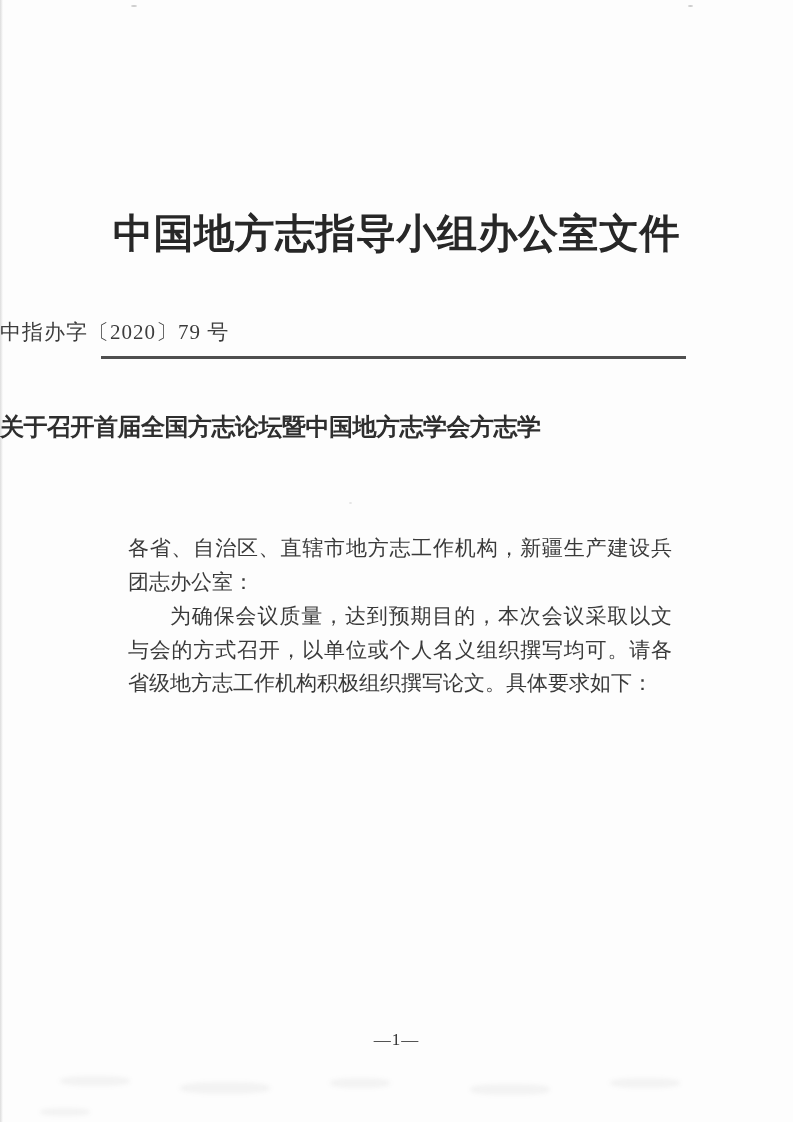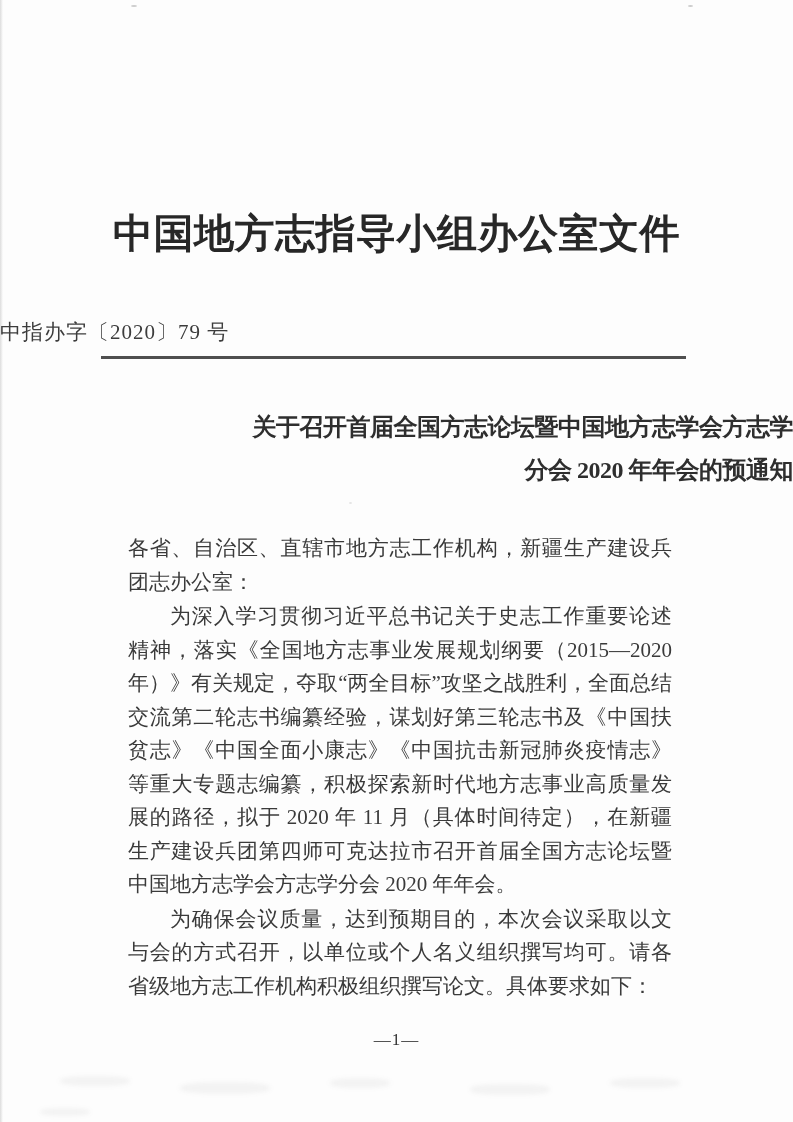--- a/index.html
+++ b/index.html
@@ -44,21 +44,21 @@
   .header-rule {
     position: absolute;
     top: 356px; left: 101px;
     width: 585px; height: 3px;
     background: #4f4f4f;
   }
   .doc-title {
     position: absolute;
     top: 406px; left: 0;
     width: 100%;
-    text-align: right;
+    text-align: left;
     font-size: 24px;
     font-weight: bold;
     color: #2e2e2e;
     line-height: 43px;
     letter-spacing: -0.5px;
   }
   .body-text {
     position: absolute;
     top: 531px; left: 127px;
     width: 546px;
@@ -98,26 +98,24 @@
   <div class="scan-edge-left"></div>
 
   <div class="issuer-title">中国地方志指导小组办公室文件</div>
 
   <div class="doc-number">中指办字〔2020〕79 号</div>
 
   <div class="header-rule"></div>
 
   <div class="doc-title">
     <div>关于召开首届全国方志论坛暨中国地方志学会方志学</div>
-    <div>分会 2020 年年会的预通知</div>
   </div>
 
   <div class="body-text">
     <p>各省、自治区、直辖市地方志工作机构，新疆生产建设兵团志办公室：</p>
-    <p class="indent">为深入学习贯彻习近平总书记关于史志工作重要论述精神，落实《全国地方志事业发展规划纲要（2015—2020 年）》有关规定，夺取“两全目标”攻坚之战胜利，全面总结交流第二轮志书编纂经验，谋划好第三轮志书及《中国扶贫志》《中国全面小康志》《中国抗击新冠肺炎疫情志》等重大专题志编纂，积极探索新时代地方志事业高质量发展的路径，拟于 2020 年 11 月（具体时间待定），在新疆生产建设兵团第四师可克达拉市召开首届全国方志论坛暨中国地方志学会方志学分会 2020 年年会。</p>
     <p class="indent">为确保会议质量，达到预期目的，本次会议采取以文与会的方式召开，以单位或个人名义组织撰写均可。请各省级地方志工作机构积极组织撰写论文。具体要求如下：</p>
   </div>
 
   <div class="page-number">—1—</div>
 
   <div class="speck" style="left:131px; top:5px;  width:6px; height:2px;"></div>
   <div class="speck" style="left:688px; top:5px;  width:5px; height:2px;"></div>
   <div class="speck" style="left:349px; top:502px; width:3px; height:2px; opacity:.5;"></div>
   <div class="smudge" style="left:60px;  top:1076px; width:70px; height:10px;"></div>
   <div class="smudge" style="left:180px; top:1082px; width:90px; height:12px;"></div>

